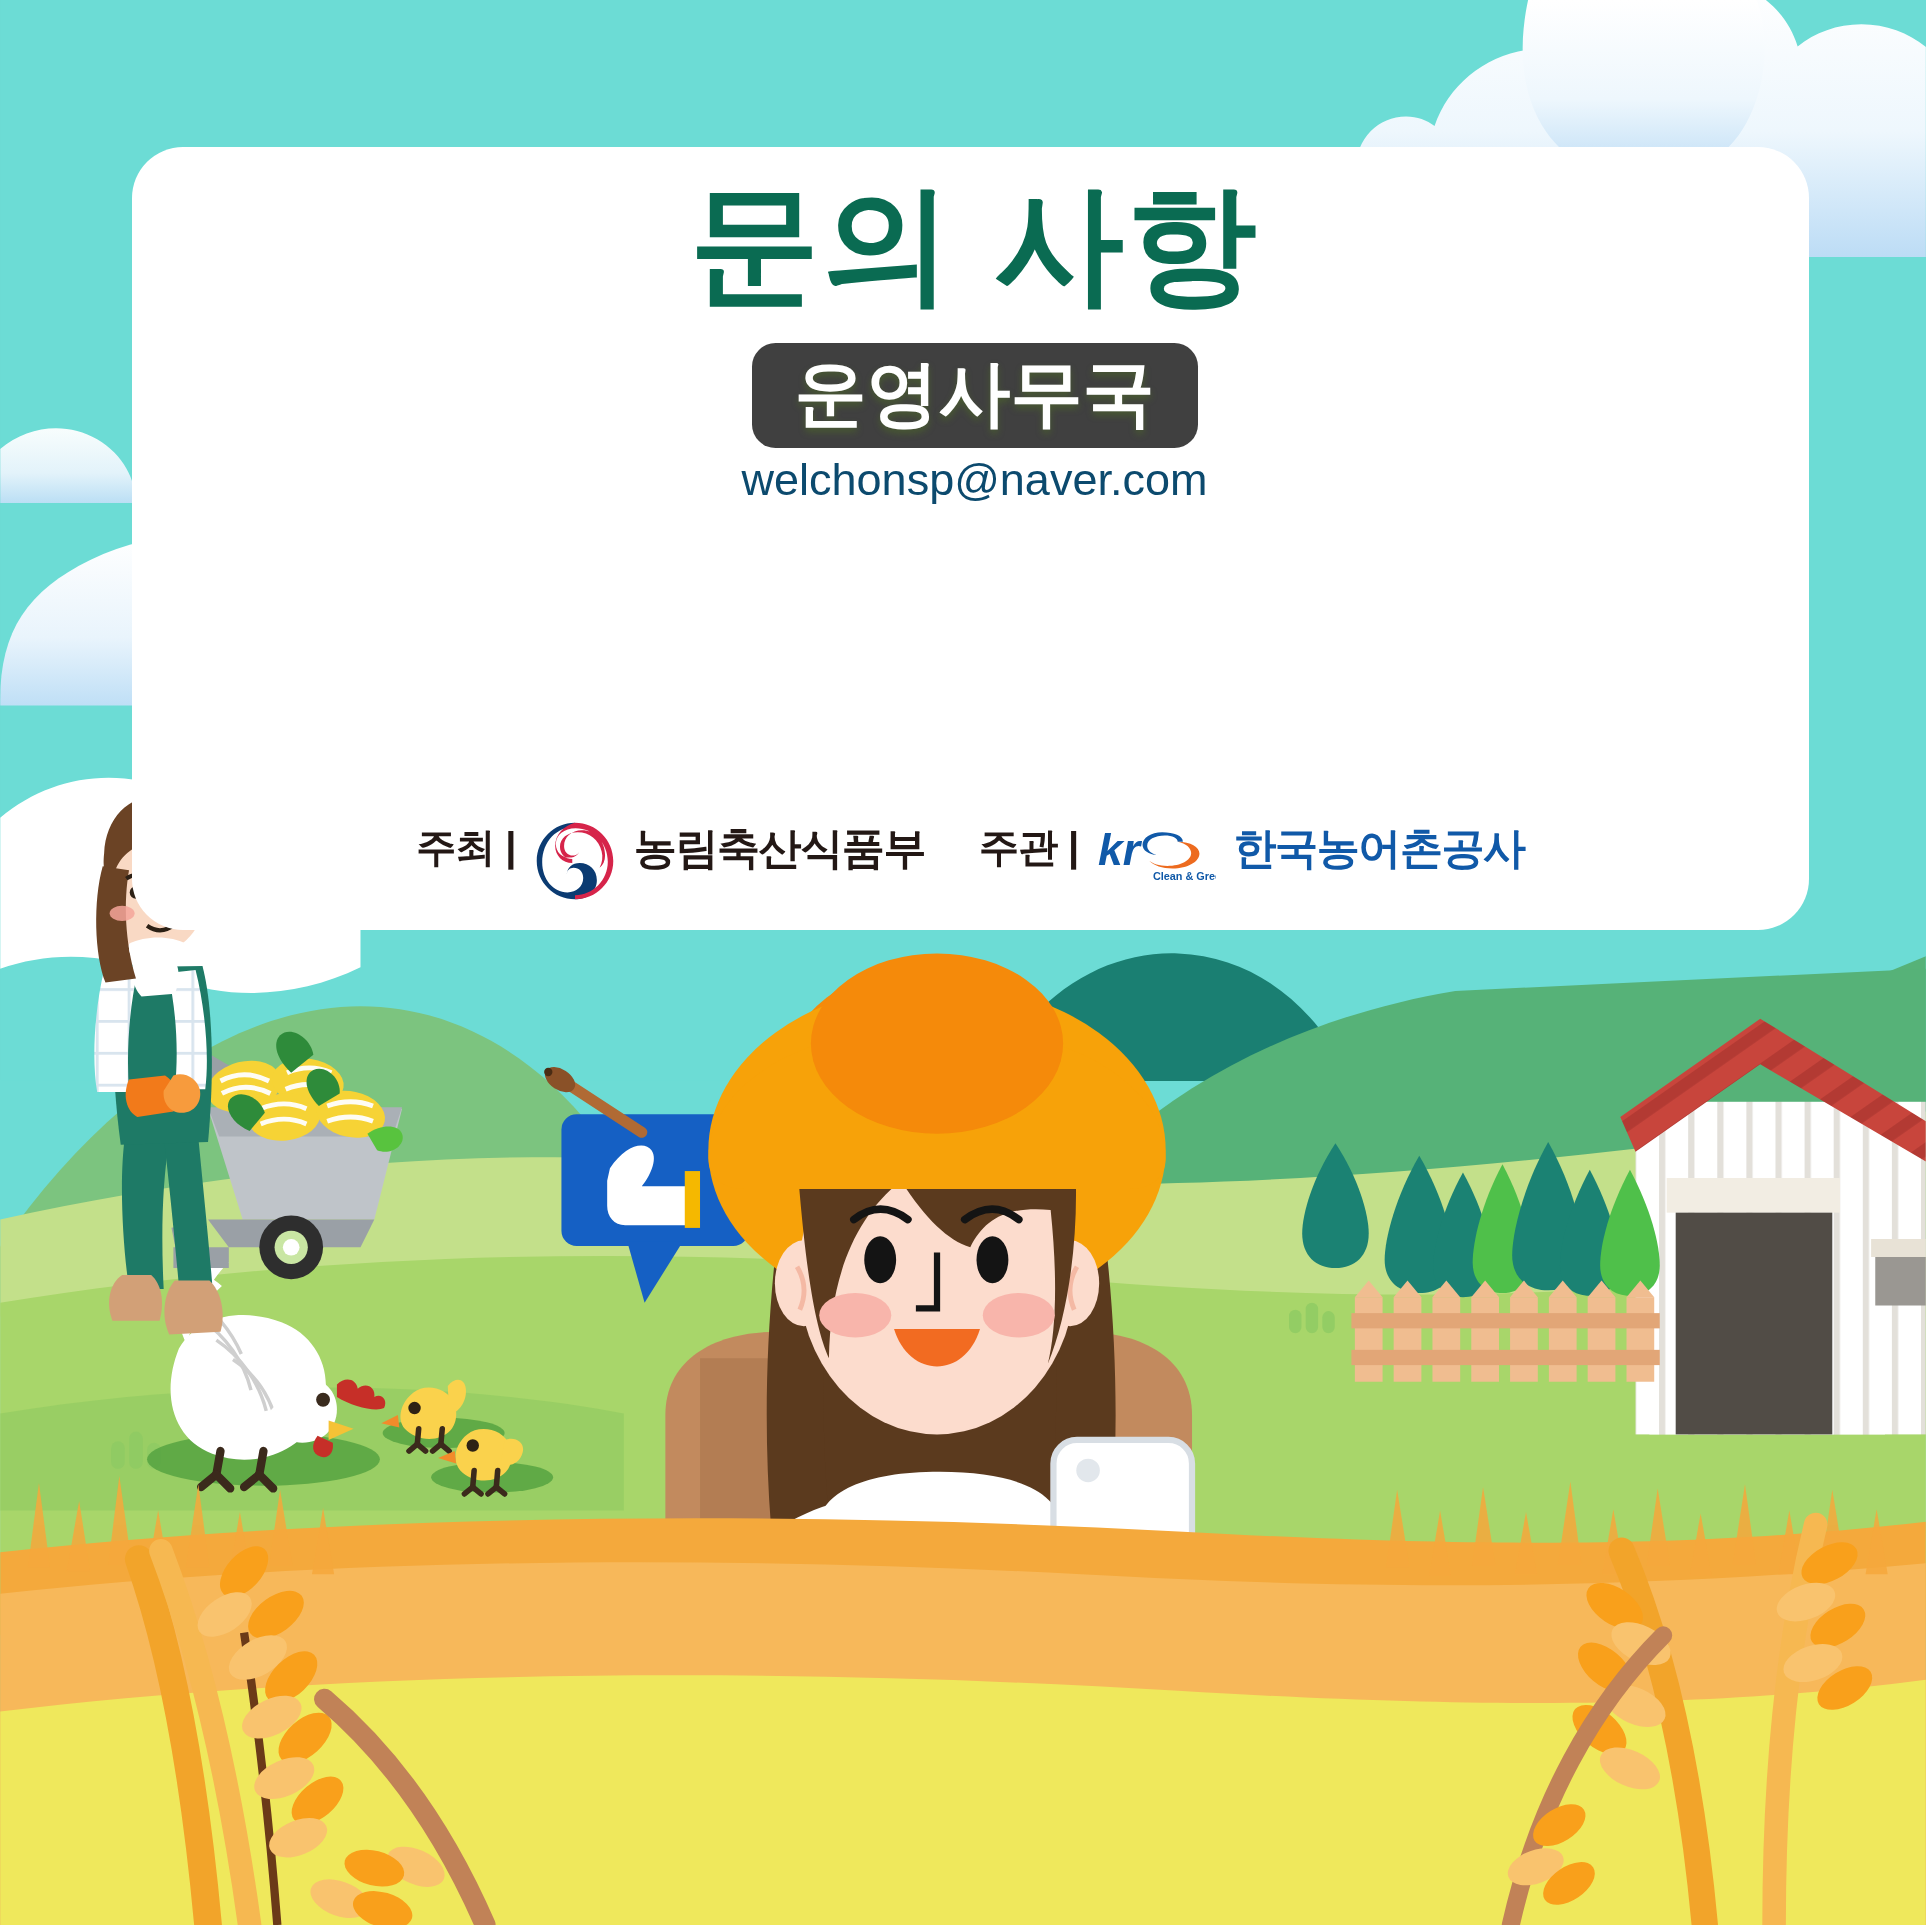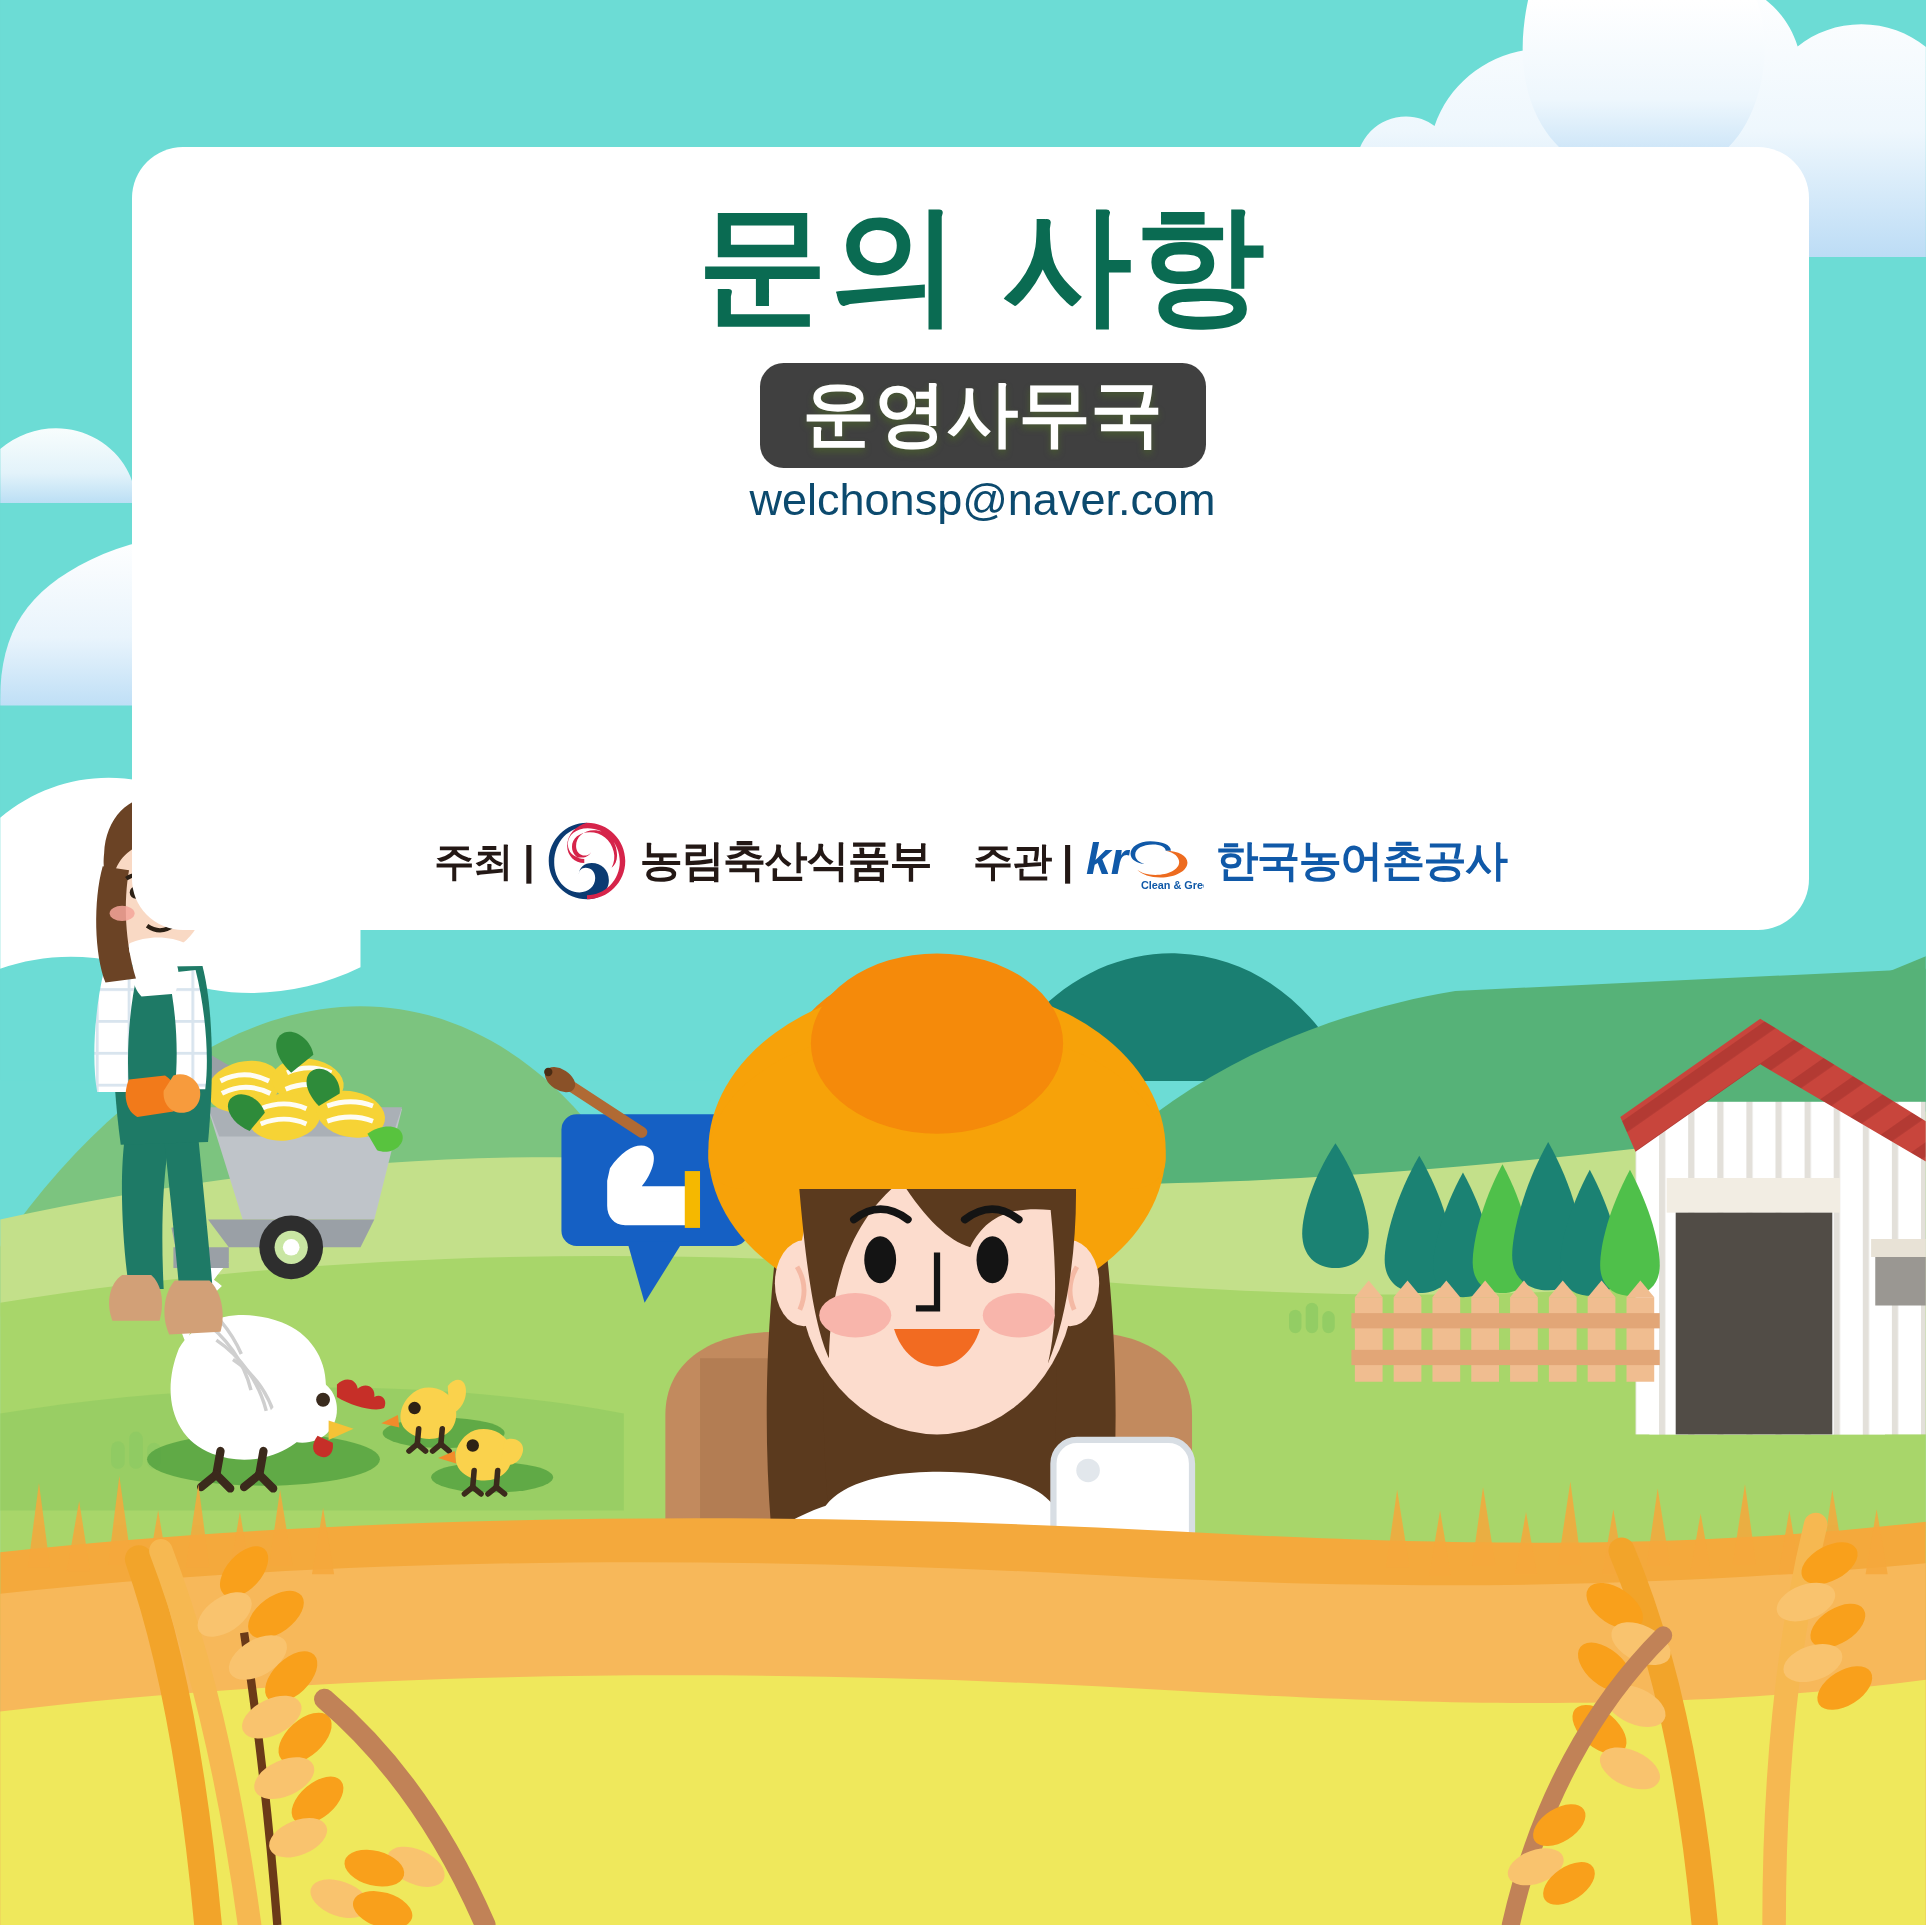--- a/index.html
+++ b/index.html
@@ -13,22 +13,22 @@
   svg.scene{position:absolute;left:0;top:0;width:1926px;height:1925px;display:block;}
 
   
   .info-card{
     position:absolute;left:132px;top:147px;
     width:1677px;height:783px;
     background:#ffffff;border-radius:51px;
     z-index:40;
   }
   .card-inner{
-    position:absolute;left:12px;top:0;width:100%;height:100%;
-    display:flex;flex-direction:column;align-items:center;margin-top:20px;
+    position:absolute;left:4px;top:0;width:100%;height:100%;
+    display:flex;flex-direction:column;align-items:center;
   }
   .title{
     margin-top:29px;
     font-size:130px;line-height:1.05;font-weight:700;
     color:#0A6B52;letter-spacing:2.8px;white-space:nowrap;
   }
   .badge{
     margin-top:30.5px;
     background:#404040;border-radius:23.6px;
     padding:14px 43px 19.4px 43px;
@@ -48,21 +48,21 @@
   }
   .email{
     margin-top:5.5px;
     font-size:45px;line-height:1.15;font-weight:400;color:#0c4a6e;
     white-space:nowrap;letter-spacing:0px;
   }
 
   
   .sponsors{
     position:absolute;left:0;right:0;bottom:28px;
-    display:flex;align-items:center;justify-content:center;gap:12px;
+    display:flex;align-items:flex-start;justify-content:center;gap:18px;
   }
   .sp-label{
     font-size:40px;font-weight:700;color:#231815;white-space:nowrap;
     letter-spacing:-0.7px;
   }
   .sp-name-mafra{
     font-size:43px;font-weight:700;color:#231815;white-space:nowrap;
     letter-spacing:-1.4px;
   }
   .sp-name-ekr{

